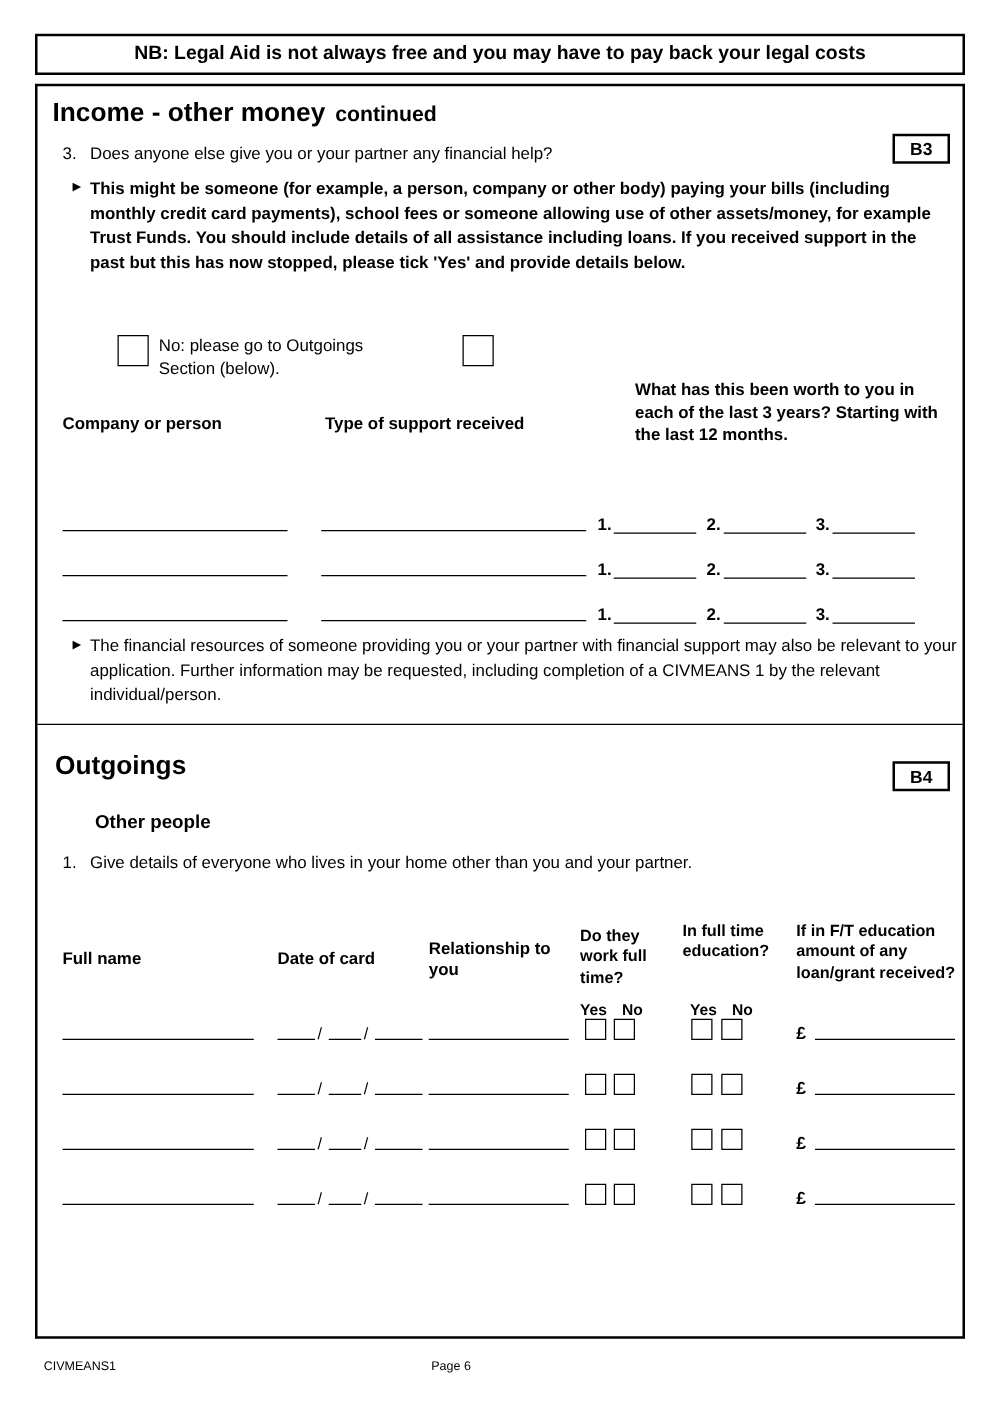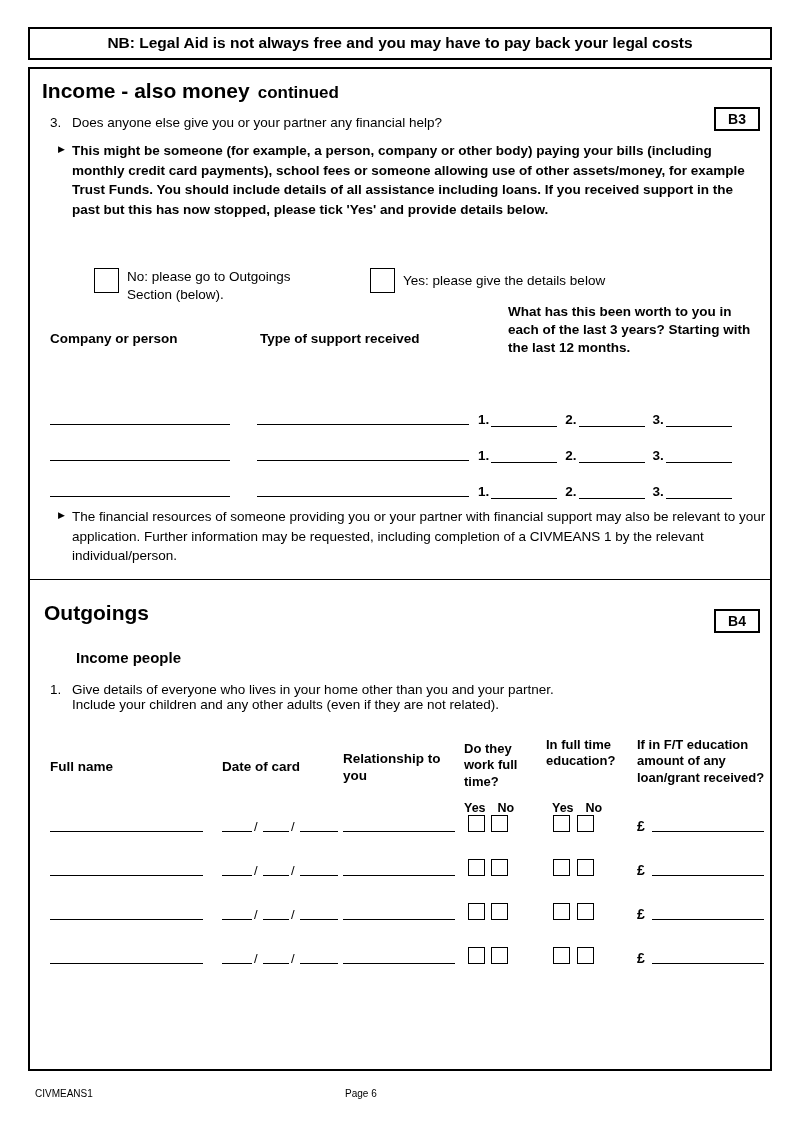--- a/index.html
+++ b/index.html
@@ -79,40 +79,39 @@
 </head>
 <body>
 
 <div class="banner">
   <span>NB: Legal Aid is not always free and you may have to pay back your legal costs</span>
 </div>
 
 <div class="main-box">
 
   <h1 class="sec-title" style="left:12px; top:10px;">
-    <span>Income - also money</span><span class="cont">continued</span>
+    <span>Income - other money</span><span class="cont">continued</span>
   </h1>
 
   <span class="badge" style="top:38px;">B3</span>
 
   <div class="qrow" style="left:20px; top:46px; width:640px;">
     <span class="qnum">3.</span>
     <span>Does anyone else give you or your partner any financial help?</span>
   </div>
 
   <div class="bullet-para" style="left:28px; top:72px; width:706px;">
     <span class="bullet-marker">▶</span>
     <span class="btext bold">This might be someone (for example, a person, company or other body) paying your bills (including monthly credit card payments), school fees or someone allowing use of other assets/money, for example Trust Funds.  You should include details of all assistance including loans.  If you received support in the past but this has now stopped, please tick 'Yes' and provide details below.</span>
   </div>
 
   <span class="cb big" style="left:64px; top:199px;"></span>
   <span class="cb-label" style="left:97px; top:199px; width:185px;">No: please go to Outgoings Section (below).</span>
 
   <span class="cb big" style="left:340px; top:199px;"></span>
-  <span class="cb-label" style="left:373px; top:203px; width:280px;">Yes: please give the details below</span>
 
   <div class="worth-head" style="left:478px; top:234px; width:246px;">What has this been worth to you in each of the last 3 years? Starting with the last 12 months.</div>
   <div class="col-head" style="left:20px; top:262px;">Company or person</div>
   <div class="col-head" style="left:230px; top:262px;">Type of support received</div>
 
   <div class="inc-row" style="top:340px;">
     <span class="l-company"></span>
     <span class="l-support"></span>
     <span class="worth-group">
       <span class="wlabel">1.</span>
@@ -154,27 +153,26 @@
   </div>
 
   <div class="divider"></div>
 
   <h1 class="sec-title" style="left:14px; top:532px;">
     <span>Outgoings</span>
   </h1>
 
   <span class="badge" style="top:540px;">B4</span>
 
-  <div class="col-head" style="left:46px; top:580px; font-size:15px;">Income people</div>
+  <div class="col-head" style="left:46px; top:580px; font-size:15px;">Other people</div>
 
   <div class="qrow" style="left:20px; top:613px; width:680px;">
     <span class="qnum">1.</span>
     <span>
       <span style="display:block;">Give details of everyone who lives in your home other than you and your partner.</span>
-      <span style="display:block;">Include your children and any other adults (even if they are not related).</span>
     </span>
   </div>
 
   <div class="ohead">
     <div class="h" style="left:0; top:22px; font-size:13.5px;">Full name</div>
     <div class="h" style="left:172px; top:22px; font-size:13.5px;">Date of card</div>
     <div class="h" style="left:293px; top:14px; width:100px; font-size:13.5px;">Relationship to you</div>
     <div class="h" style="left:414px; top:4px; width:74px;">Do they work full time?</div>
     <div class="h" style="left:496px; top:0; width:88px;">In full time education?</div>
     <div class="h" style="left:587px; top:0; width:140px;">If in F/T education amount of any loan/grant received?</div>

